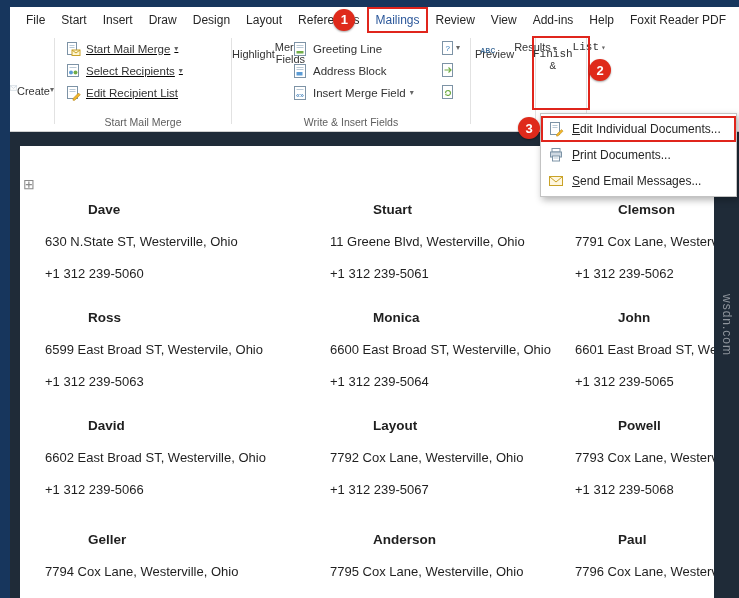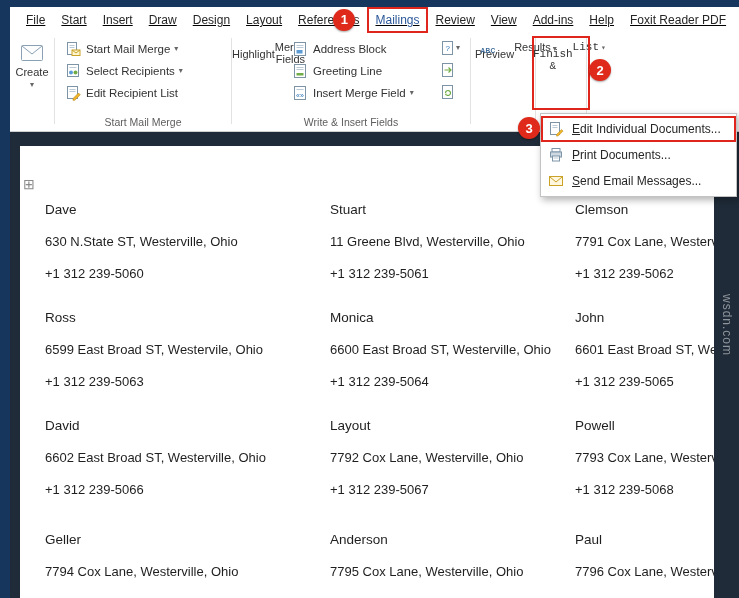--- a/index.html
+++ b/index.html
@@ -8,21 +8,21 @@
     background:#fff; font-family:"Liberation Sans", sans-serif;
     -webkit-font-smoothing:antialiased;
   }
   .top-strip { position:absolute; left:0; top:0; width:739px; height:7px; background:#17365d; z-index:3; }
   .left-strip { position:absolute; left:0; top:0; width:10px; height:598px; background:#17365d; z-index:3; }
 
   
   .tab-row {
     position:absolute; left:10px; top:7px; width:729px; height:26px;
     background:#fff; display:flex; align-items:stretch; padding-left:8px;
-    white-space:nowrap; overflow:hidden; z-index:2;text-decoration:underline;
+    white-space:nowrap; overflow:hidden; z-index:2;
   }
   .tab { padding:0 8px; font-size:12px; color:#262626; line-height:26px; position:relative; cursor:default; }
   .tab.active { color:#2b579a; outline:2px solid #e0251c; outline-offset:-2px; }
 
   
   .step {
     position:absolute; width:22px; height:22px; border-radius:50%;
     background:#df2a1b; color:#fff; font-size:13px; font-weight:bold;
     display:flex; align-items:center; justify-content:center; z-index:30;
     box-shadow:0 1px 2px rgba(0,0,0,.35);
@@ -36,26 +36,26 @@
     position:absolute; left:10px; top:33px; width:729px; height:99px;
     background:#fff; border-bottom:1px solid #d0d0d0; display:flex; z-index:1;
   }
   .group { position:relative; height:100%; flex:none; }
   .gdiv { width:1px; background:#e2e2e2; margin:5px 0 7px; flex:none; }
   .group-title {
     position:absolute; bottom:3px; left:0; width:100%; text-align:center;
     font-size:10.5px; color:#5e5e5e; white-space:nowrap;
   }
 
-  .g-create { width:44px; display:flex; flex-direction:column; align-items:center; padding-top:12px; }
+  .g-create { width:44px; display:flex; flex-direction:row; align-items:center; padding-top:12px; }
   .g-create .lbl { font-size:11px; color:#333; margin-top:5px; }
   .chev { font-size:8px; color:#666; line-height:1; }
   .g-create .chev { margin-top:3px; }
 
-  .g-start { width:176px; padding:5px 2px 0 6px; }
+  .g-start { width:176px; padding:5px 2px 0 6px;text-decoration:underline; }
   .small-btn {
     display:flex; align-items:center; height:22px; padding:0 4px;
     font-size:11.5px; color:#333; cursor:default; border-radius:2px;
   }
   .small-btn .ico { width:16px; height:16px; margin-right:5px; flex:none; }
   .small-btn .chev { margin-left:4px; }
 
   .g-write { width:238px; display:flex; padding-top:0; }
   .big-btn {
     width:56px; height:72px; margin-top:4px; display:flex; flex-direction:row;
@@ -100,21 +100,21 @@
   .doc-area {
     position:absolute; left:10px; top:132px; width:729px; height:466px;
     background:#1f2b38; overflow:hidden; z-index:0;
   }
   .page {
     position:absolute; left:10px; top:14px; width:694px; height:452px;
     background:#fff; overflow:hidden;
   }
   .handle { position:absolute; left:3px; top:30px; color:#8a8a8a; font-size:14px; cursor:move; }
   .cell { position:absolute; width:280px; white-space:nowrap; }
-  .cell .nm { font-size:13.5px; font-weight:normal; color:#1f1f1f; }
+  .cell .nm { font-size:13.5px; font-weight:bold; color:#1f1f1f;margin-left:43px; }
   .cell .ln { font-size:13px; color:#1f1f1f; margin-top:17px; }
   .watermark {
     position:absolute; left:710px; top:162px; writing-mode:vertical-rl;
     font-size:12px; color:#8e949c; letter-spacing:1px;
   }
 </style>
 </head>
 <body>
 
 <div class="top-strip"></div>
@@ -211,35 +211,35 @@
       <span class="l1">Highlight</span>
       <span class="l2">Merge Fields</span>
     </div>
     <div class="write-col">
       <div class="small-btn">
         <span class="ico">
           <svg viewBox="0 0 16 16">
               <rect x="2.5" y="1.5" width="11" height="13" fill="#fff" stroke="#7d93a6"></rect>
               <line x1="4.5" y1="4.5" x2="11.5" y2="4.5" stroke="#b9c9d6"></line>
               <line x1="4.5" y1="6.5" x2="11.5" y2="6.5" stroke="#b9c9d6"></line>
-              <rect x="4.5" y="9" width="6" height="3.5" fill="#5b9bd5"></rect>
-            </svg>
-        </span>
-        <span>Address Block</span>
+              <rect x="4.5" y="10" width="7" height="2.5" fill="#70ad47"></rect>
+            </svg>
+        </span>
+        <span>Greeting Line</span>
       </div>
       <div class="small-btn">
         <span class="ico">
           <svg viewBox="0 0 16 16">
               <rect x="2.5" y="1.5" width="11" height="13" fill="#fff" stroke="#7d93a6"></rect>
               <line x1="4.5" y1="4.5" x2="11.5" y2="4.5" stroke="#b9c9d6"></line>
               <line x1="4.5" y1="6.5" x2="11.5" y2="6.5" stroke="#b9c9d6"></line>
-              <rect x="4.5" y="10" width="7" height="2.5" fill="#70ad47"></rect>
-            </svg>
-        </span>
-        <span>Greeting Line</span>
+              <rect x="4.5" y="9" width="6" height="3.5" fill="#5b9bd5"></rect>
+            </svg>
+        </span>
+        <span>Address Block</span>
       </div>
       <div class="small-btn">
         <span class="ico">
           <svg viewBox="0 0 16 16">
               <rect x="2.5" y="1.5" width="11" height="13" fill="#fff" stroke="#7d93a6"></rect>
               <line x1="4.5" y1="4.5" x2="11.5" y2="4.5" stroke="#b9c9d6"></line>
               <text x="4" y="12.5" font-size="7" fill="#2e75b6">«»</text>
             </svg>
         </span>
         <span>Insert Merge Field</span>

